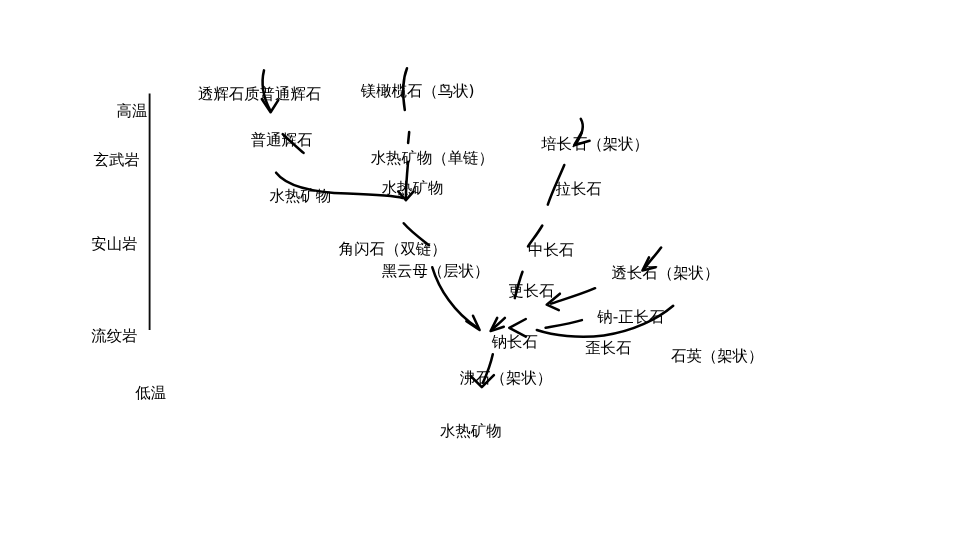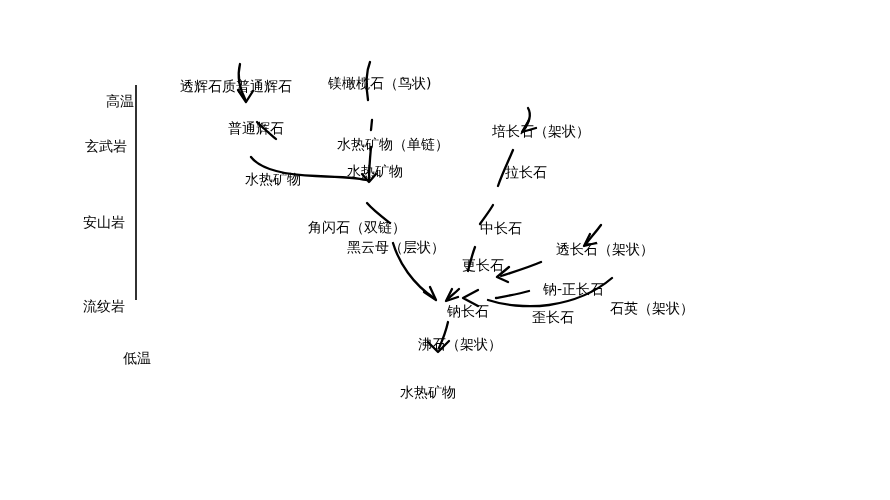--- a/index.html
+++ b/index.html
@@ -81,18 +81,18 @@
 
   <span class="node" style="left:492px;top:91px">培长石（架状）</span>
   <span class="node" style="left:505px;top:132px">拉长石</span>
   <span class="node" style="left:480px;top:188px">中长石</span>
   <span class="node" style="left:462px;top:225px">更长石</span>
   <span class="node" style="left:447px;top:271px">钠长石</span>
 
   <span class="node" style="left:556px;top:209px">透长石（架状）</span>
   <span class="node" style="left:543px;top:249px">钠-正长石</span>
   <span class="node" style="left:532px;top:277px">歪长石</span>
-  <span class="node" style="left:610px;top:268px">石英（架状）</span>
+  <span class="node" style="left:610px;top:284px">石英（架状）</span>
 
   <span class="node" style="left:418px;top:304px">沸石（架状）</span>
   <span class="node" style="left:400px;top:352px">水热矿物</span>
 
 </div>
 
 </body></html>

